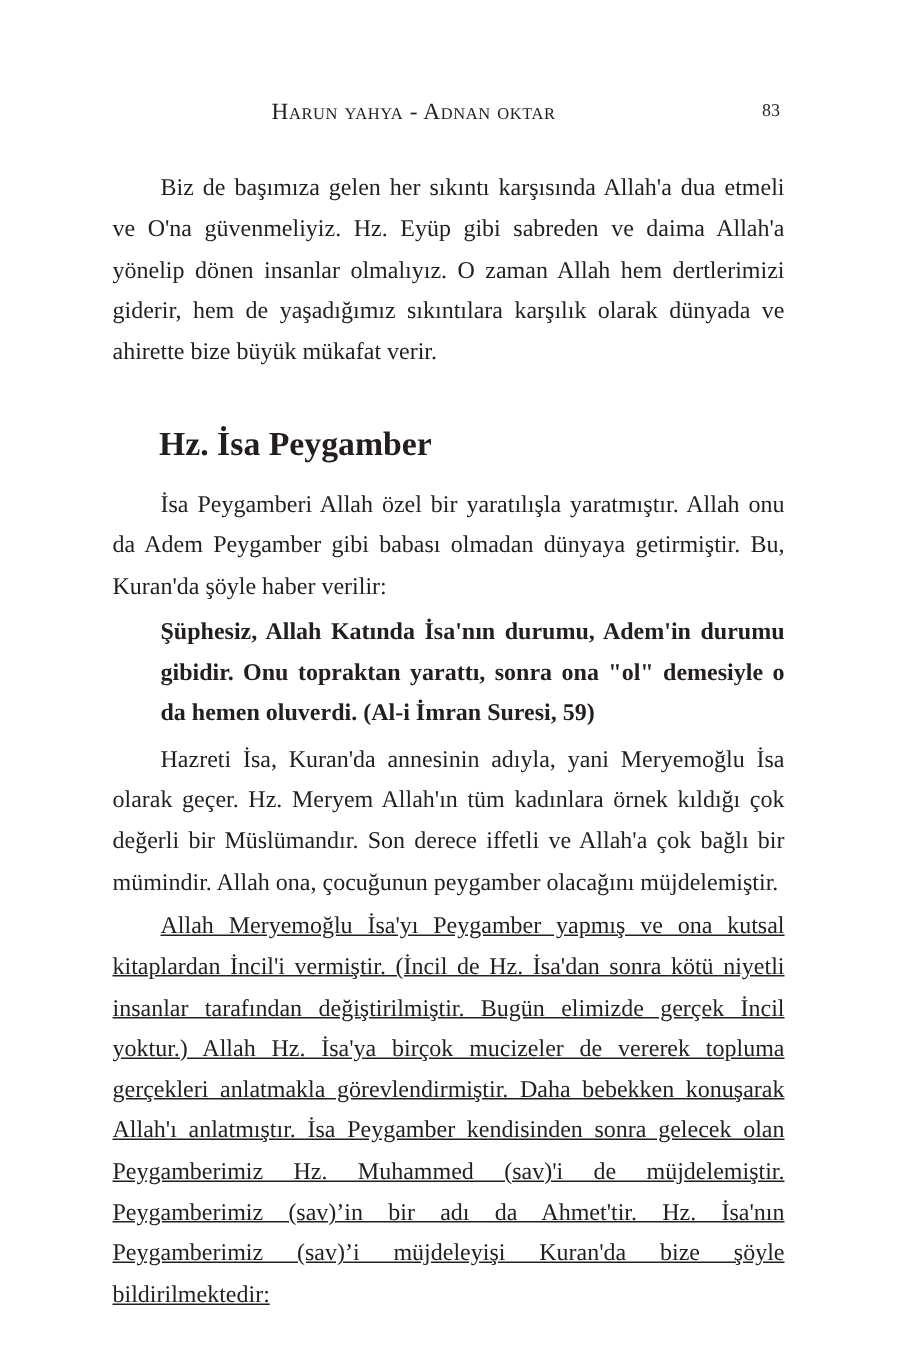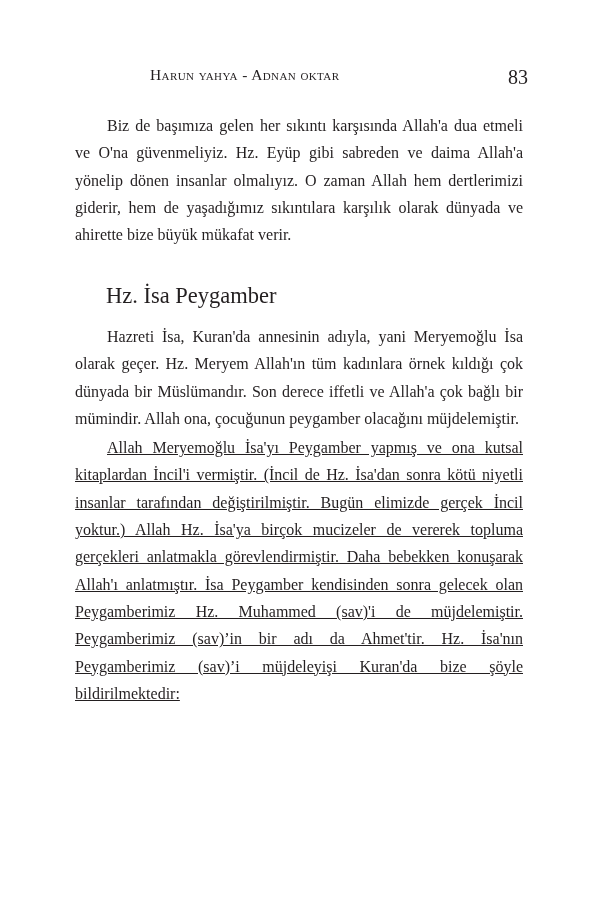--- a/index.html
+++ b/index.html
@@ -1,37 +1,39 @@
 <!DOCTYPE html>
 <html><head>
 <meta charset="utf-8">
 <style>
   html, body { margin:0; padding:0; background:#ffffff; }
   body { width:609px; height:912px; position:relative; overflow:hidden;
          font-family:"Liberation Serif", "DejaVu Serif", serif; color:#231f20; }
   .running-head { position:absolute; top:66px; left:150px; font-size:15.5px; letter-spacing:0.4px; }
-  .running-head .sc { font-variant: small-caps; }
-  .page-number { position:absolute; top:66px; left:508px; font-size:20px; }
+  .running-head .sc { font-variant: small-caps; margin-left: 31px; }
+  .page-number { position:absolute; top:66px; left:508px; font-size:12px; }
   .body-block { position:absolute; left:75px; width:448px; font-size:16px; line-height:27.3px; }
   .para { margin:0; text-align:justify; text-indent:32px; }
   .p1 { top:112px; }
-  .heading { position:absolute; top:283px; left:106px; font-size:22.5px; font-weight:normal; margin:0; }
+  .heading { position:absolute; top:283px; left:106px; font-size:22.5px; font-weight:bold; margin:0; }
   .p2 { top:323px; }
   .quote { margin:0 0 0 32px; font-weight:bold; text-align:justify; }
   .para + .quote, .quote + .para { margin-top:3px; }
   .para + .para { margin-top:2px;text-decoration:underline; }
 </style>
 </head>
 <body>
 
 <div class="running-head"><span class="sc">Harun yahya - Adnan oktar</span></div>
 <div class="page-number">83</div>
 
 <div class="body-block p1">
   <p class="para">Biz de başımıza gelen her sıkıntı karşısında Allah'a dua etmeli ve O'na güvenmeliyiz. Hz. Eyüp gibi sabreden ve daima Allah'a yönelip dönen insanlar olmalıyız. O zaman Allah hem dertlerimizi giderir, hem de yaşadığımız sıkıntılara karşılık olarak dünyada ve ahirette bize büyük mükafat verir.</p>
 </div>
 
 <h2 class="heading">Hz. İsa Peygamber</h2>
 
 <div class="body-block p2">
-  <p class="para">Hazreti İsa, Kuran'da annesinin adıyla, yani Meryemoğlu İsa olarak geçer. Hz. Meryem Allah'ın tüm kadınlara örnek kıldığı çok dünyada bir Müslümandır. Son derece iffetli ve Allah'a çok bağlı bir mümindir. Allah ona, çocuğunun peygamber olacağını müjdelemiştir.</p>
+  <p class="para">İsa Peygamberi Allah özel bir yaratılışla yaratmıştır. Allah onu da Adem Peygamber gibi babası olmadan dünyaya getirmiştir. Bu, Kuran'da şöyle haber verilir:</p>
+  <p class="quote">Şüphesiz, Allah Katında İsa'nın durumu, Adem'in durumu gibidir. Onu topraktan yarattı, sonra ona "ol" demesiyle o da hemen oluverdi. (Al-i İmran Suresi, 59)</p>
+  <p class="para">Hazreti İsa, Kuran'da annesinin adıyla, yani Meryemoğlu İsa olarak geçer. Hz. Meryem Allah'ın tüm kadınlara örnek kıldığı çok değerli bir Müslümandır. Son derece iffetli ve Allah'a çok bağlı bir mümindir. Allah ona, çocuğunun peygamber olacağını müjdelemiştir.</p>
   <p class="para">Allah Meryemoğlu İsa'yı Peygamber yapmış ve ona kutsal kitaplardan İncil'i vermiştir. (İncil de Hz. İsa'dan sonra kötü niyetli insanlar tarafından değiştirilmiştir. Bugün elimizde gerçek İncil yoktur.) Allah Hz. İsa'ya birçok mucizeler de vererek topluma gerçekleri anlatmakla görevlendirmiştir. Daha bebekken konuşarak Allah'ı anlatmıştır. İsa Peygamber kendisinden sonra gelecek olan Peygamberimiz Hz. Muhammed (sav)'i de müjdelemiştir. Peygamberimiz (sav)’in bir adı da Ahmet'tir. Hz. İsa'nın Peygamberimiz (sav)’i müjdeleyişi Kuran'da bize şöyle bildirilmektedir:</p>
 </div>
 
 </body></html>

